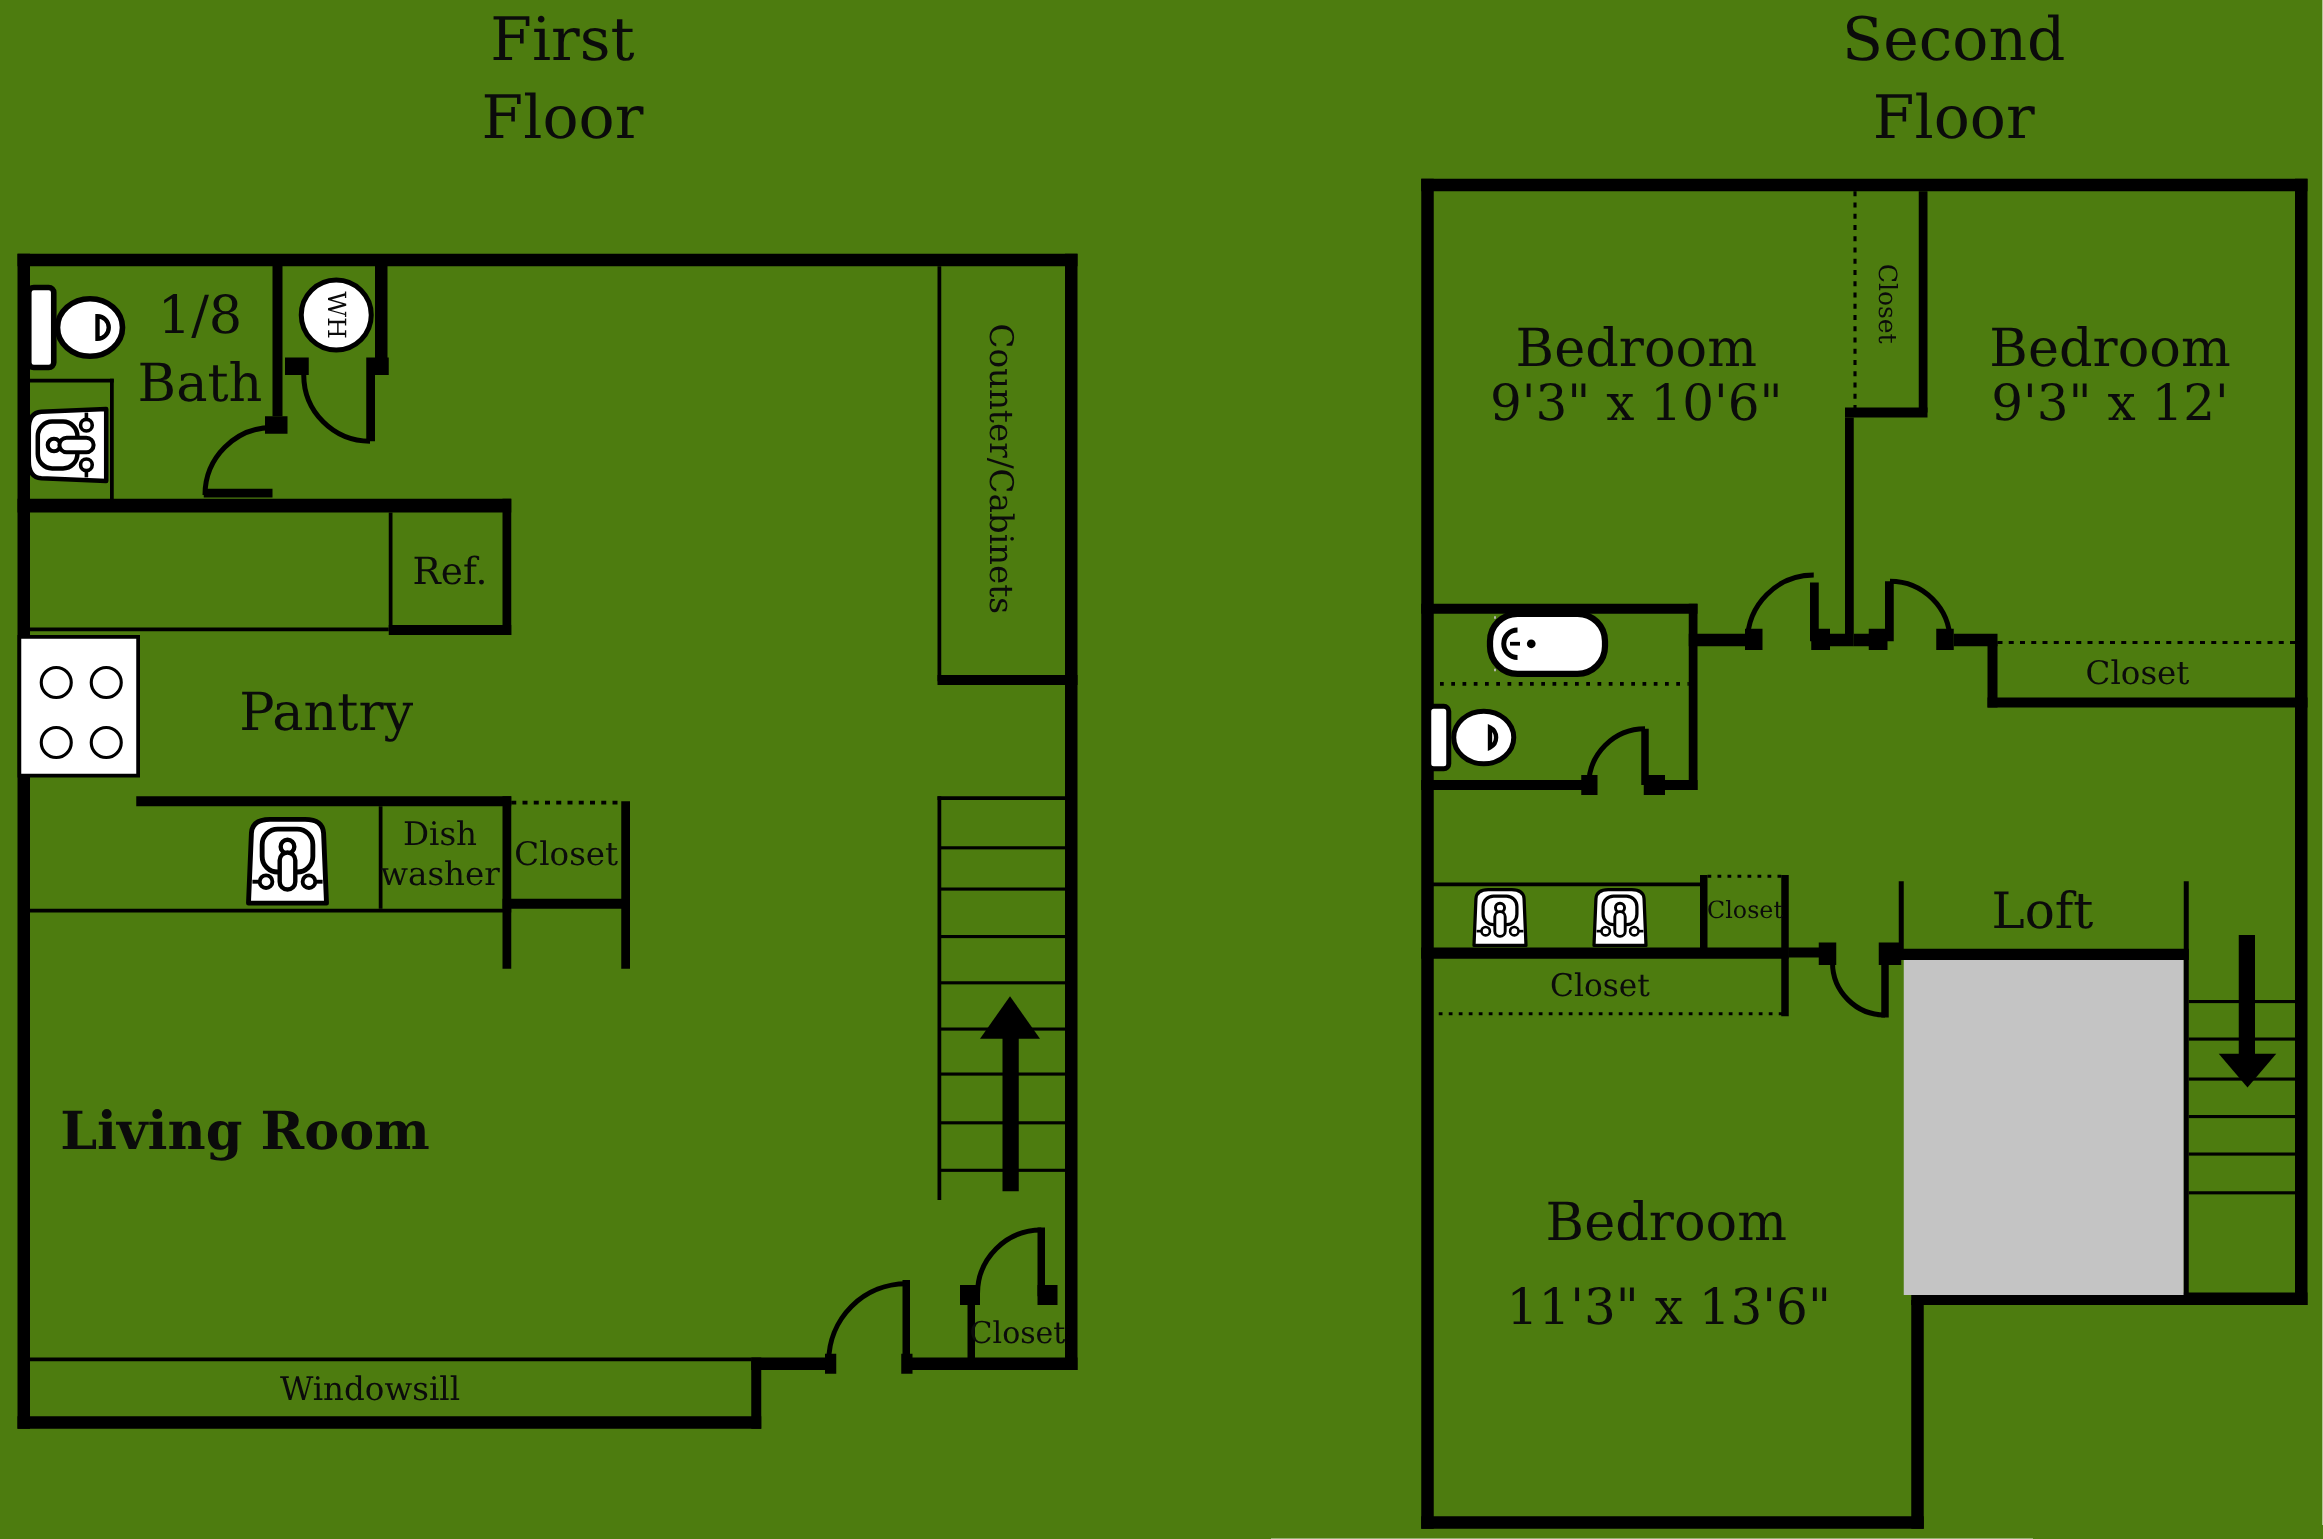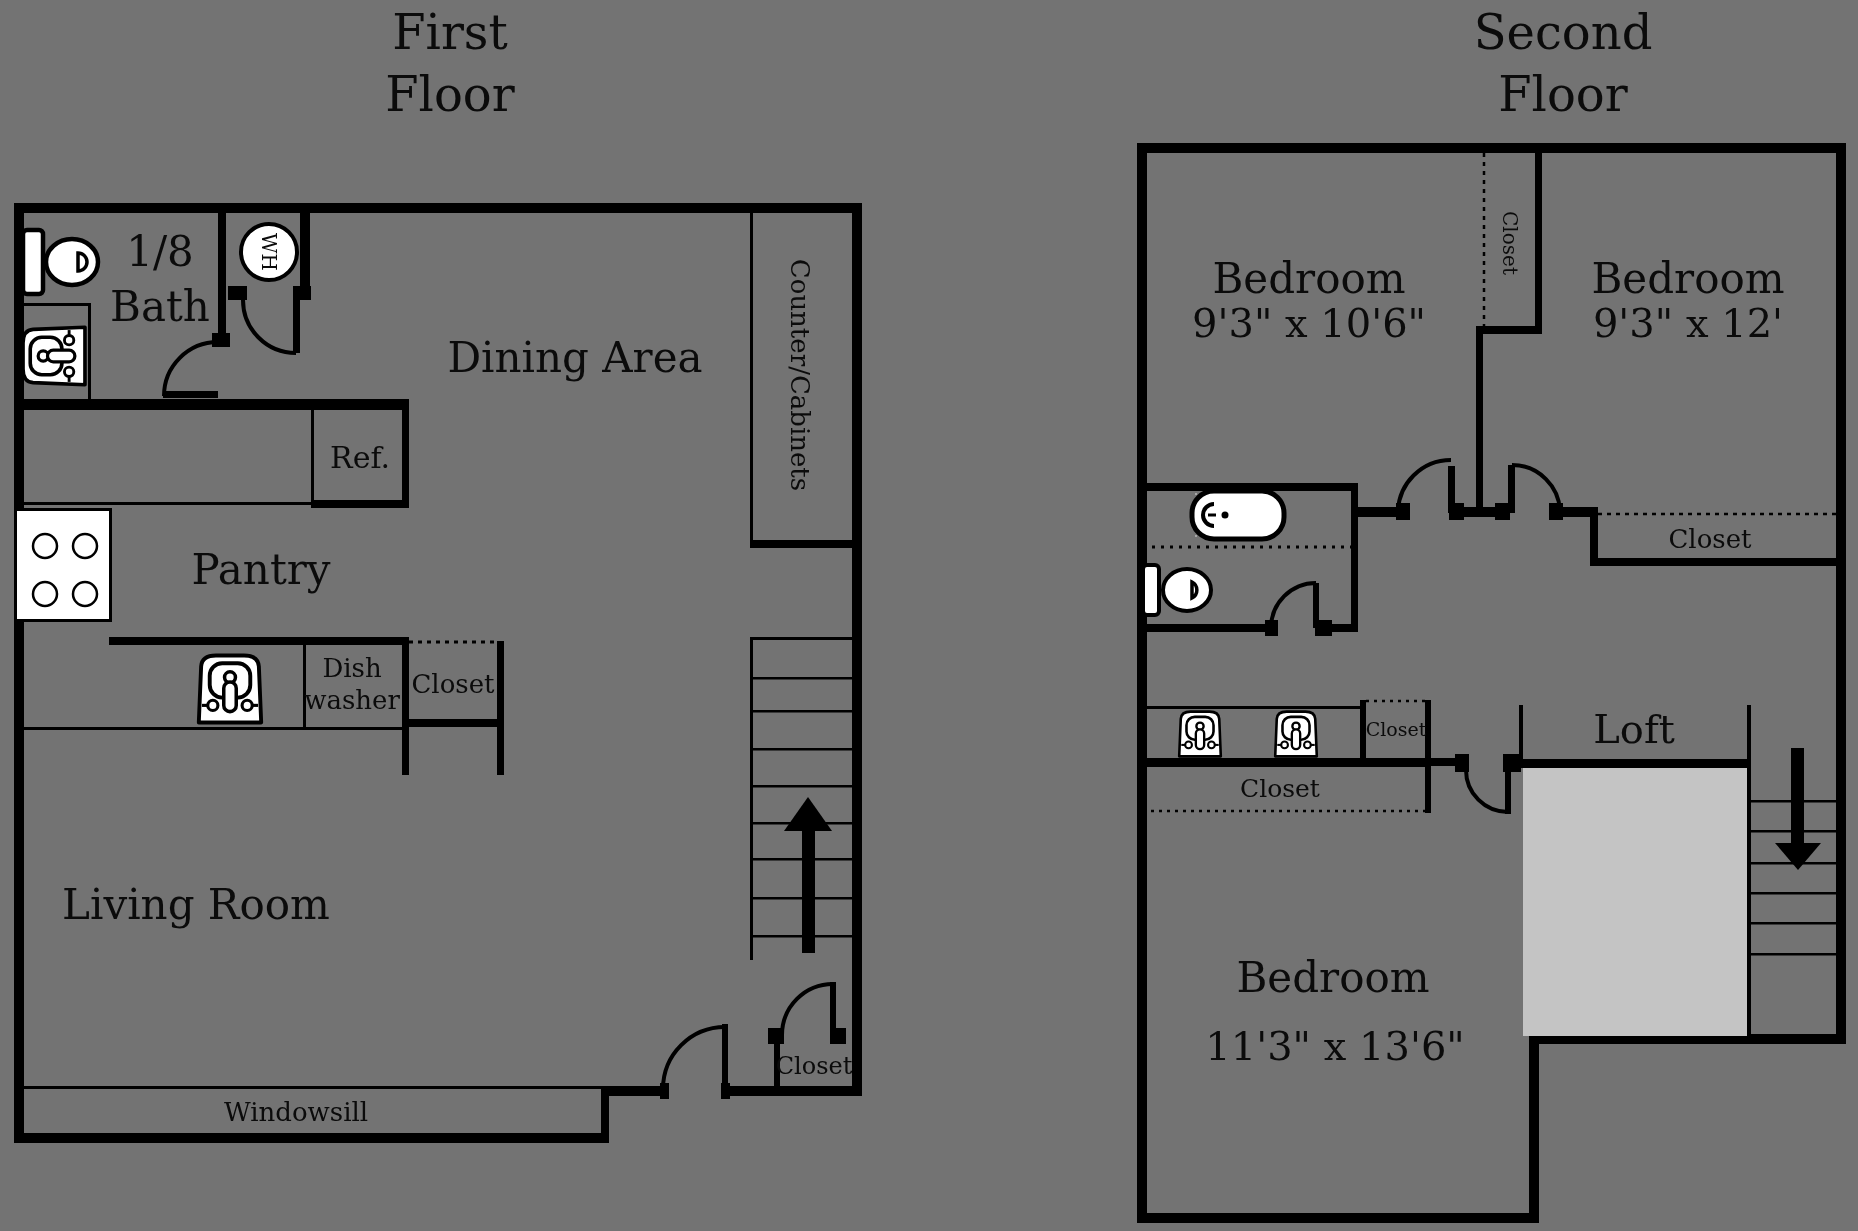--- a/index.html
+++ b/index.html
@@ -1,19 +1,19 @@
 <!DOCTYPE html>
 <html><head>
 <meta charset="utf-8">
 <style>
   html,body{margin:0;padding:0;background:#fff;}
   .canvas{
     position:relative;
     width:1858px;height:1231px;
-    background:#737373;
+    background:#4d7c0f;
     font-family:"DejaVu Serif","Liberation Serif",serif;
     color:#000;
     overflow:hidden;
   }
   .plan-svg{position:absolute;left:0;top:0;}
   .lbl{
     position:absolute;
     transform:translate(-50%,-50%);
     white-space:nowrap;
     color:#0b0b0b;
@@ -273,28 +273,27 @@
       </g>
     </g>
   </svg>
 
   <div class="lbl" style="left:450px;top:32px;font-size:48px;">First</div>
   <div class="lbl" style="left:450px;top:94px;font-size:48px;">Floor</div>
 
   <div class="lbl" style="left:160px;top:252px;font-size:42px;">1/8</div>
   <div class="lbl" style="left:160px;top:307px;font-size:42px;">Bath</div>
   <div class="lbl rot" style="left:269px;top:252px;font-size:20px;">WH</div>
-  <div class="lbl" style="left:575px;top:358px;font-size:42px;">Dining Area</div>
   <div class="lbl" style="left:360px;top:458px;font-size:30px;">Ref.</div>
   <div class="lbl" style="left:261px;top:570px;font-size:42px;">Pantry</div>
   <div class="lbl" style="left:352px;top:668px;font-size:26px;">Dish</div>
   <div class="lbl" style="left:352px;top:700px;font-size:26px;">washer</div>
   <div class="lbl" style="left:453px;top:684px;font-size:26px;">Closet</div>
   <div class="lbl rot" style="left:800px;top:375px;font-size:26px;">Counter/Cabinets</div>
-  <div class="lbl" style="left:196px;top:905px;font-size:42px;">Living Room</div>
+  <div class="lbl" style="left:196px;top:905px;font-size:42px;font-weight:bold;">Living Room</div>
   <div class="lbl" style="left:296px;top:1112px;font-size:26px;">Windowsill</div>
   <div class="lbl" style="left:814px;top:1066px;font-size:24px;">Closet</div>
 
   <div class="lbl" style="left:1563px;top:32px;font-size:48px;">Second</div>
   <div class="lbl" style="left:1563px;top:94px;font-size:48px;">Floor</div>
 
   <div class="lbl rot" style="left:1510px;top:243px;font-size:20px;">Closet</div>
   <div class="lbl" style="left:1309px;top:279px;font-size:42px;">Bedroom</div>
   <div class="lbl" style="left:1309px;top:323px;font-size:40px;">9'3" x 10'6"</div>
   <div class="lbl" style="left:1688px;top:279px;font-size:42px;">Bedroom</div>

